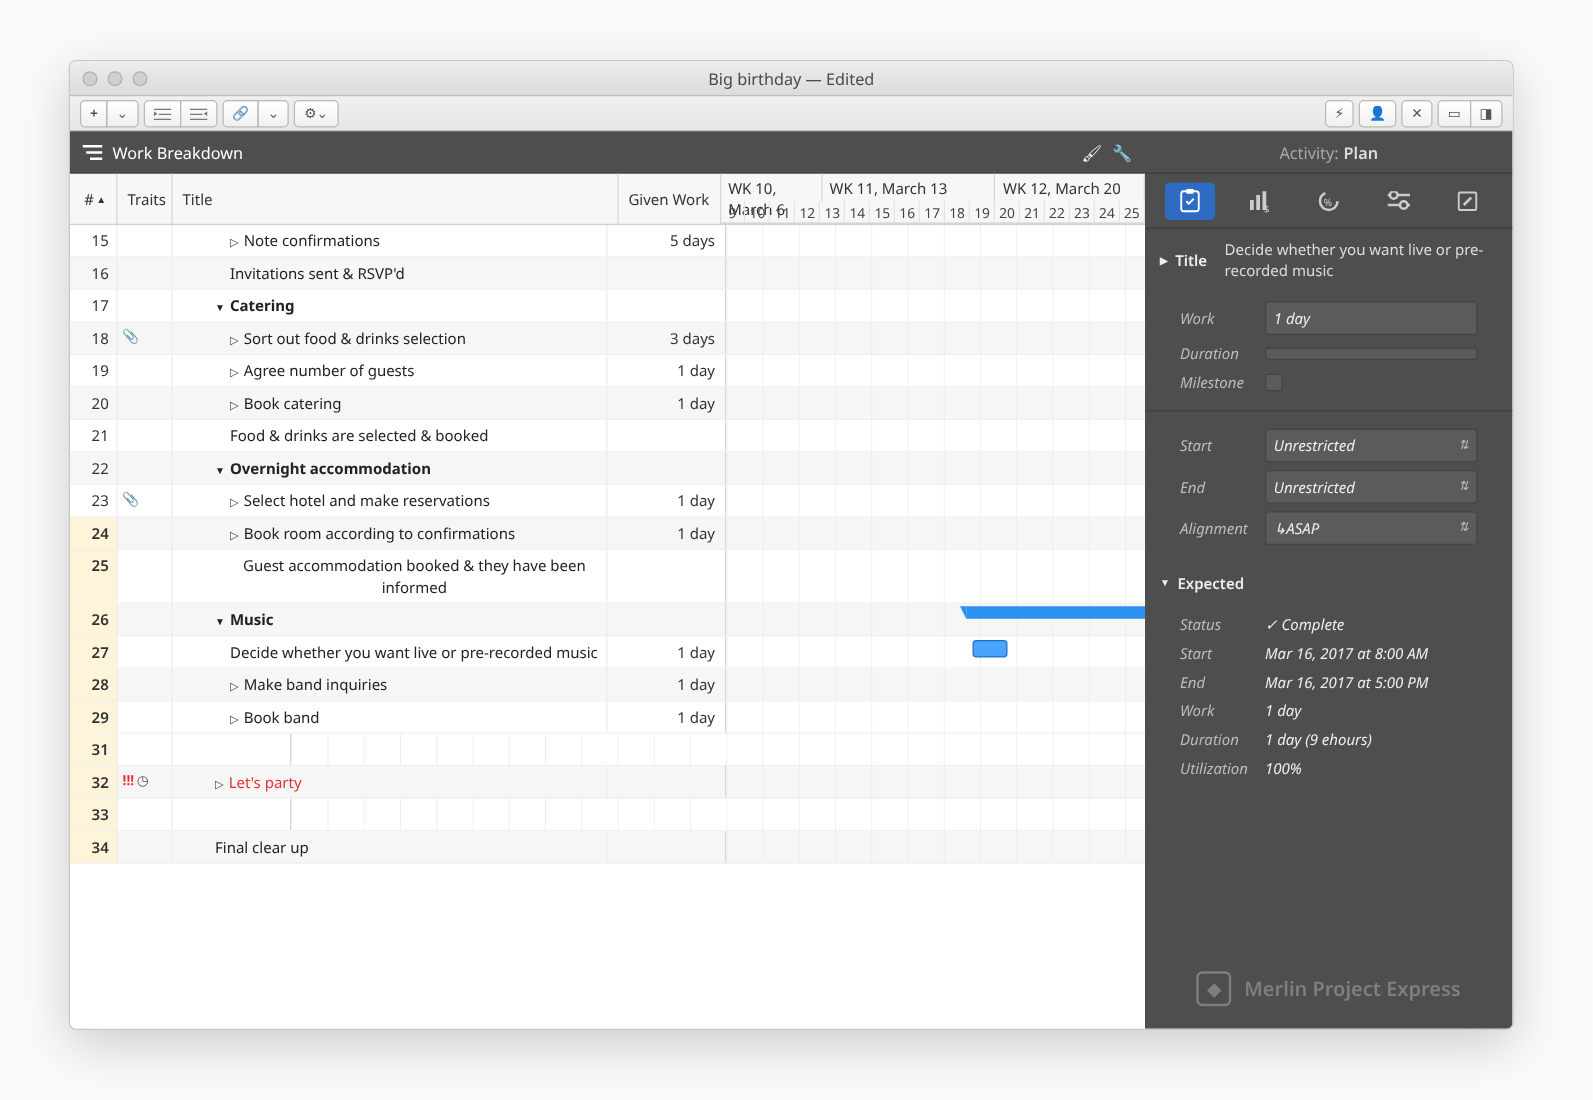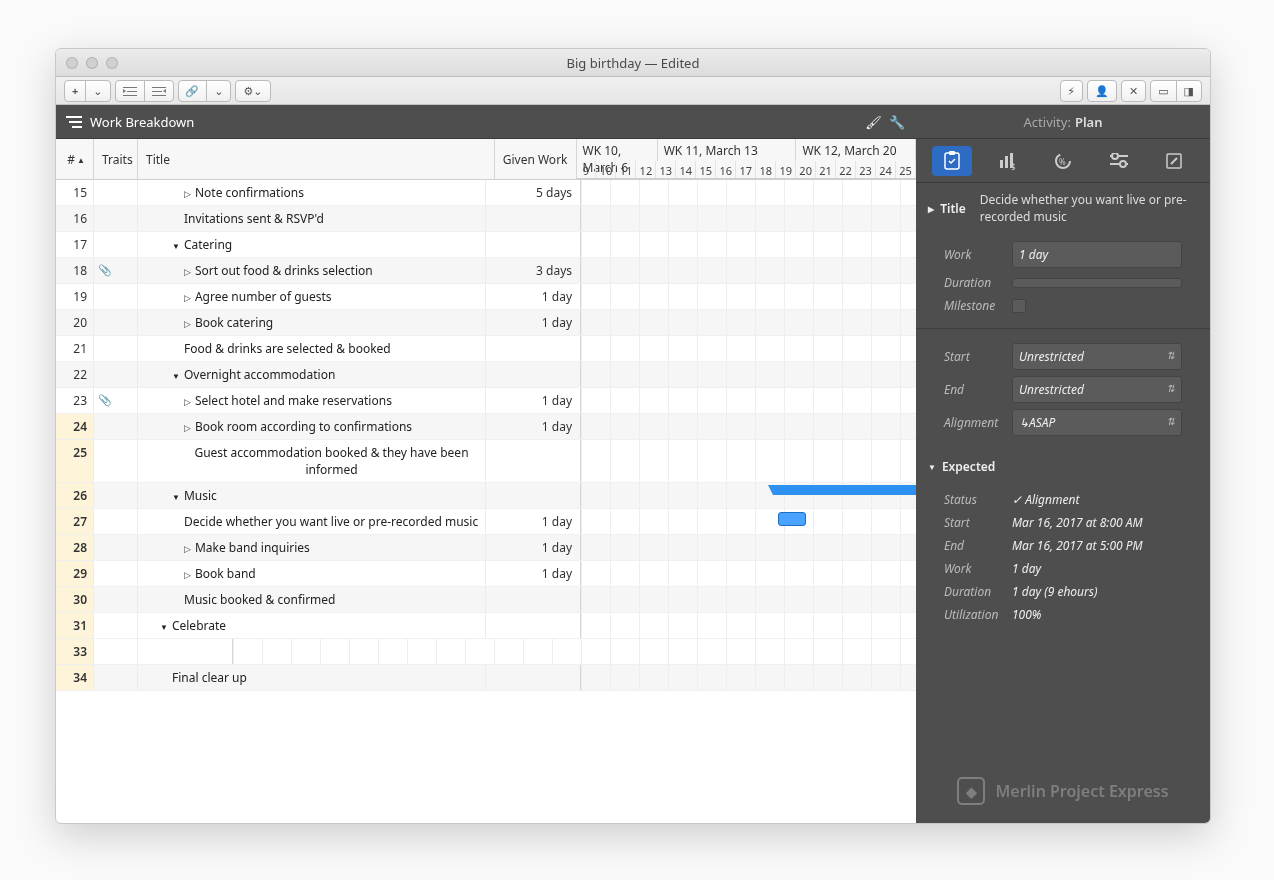--- a/index.html
+++ b/index.html
@@ -38,21 +38,21 @@
 .tl-day { width: 29px; text-align: center; font-size: 11px; color: #444; border-right: 1px solid #e4e4e4; padding-top: 2px; }
 
 .grid { flex: 1; overflow: hidden; position: relative; }
 .rows { display: flex; flex-direction: column; }
 .row { display: flex; align-items: stretch; border-bottom: 1px solid #f0f0f0; min-height: 22px; }
 .row.alt { background: #f6f6f6; }
 .cell-num { width: 38px; text-align: right; padding: 4px 6px; font-size: 12px; color: #333; border-right: 1px solid #ececec; }
 .cell-num.hl { background: #fdf4d9; font-weight: 600; }
 .cell-traits { width: 44px; padding: 4px 4px; font-size: 11px; color: #555; border-right: 1px solid #ececec; display: flex; gap: 2px; align-items: flex-start; }
 .cell-title { flex: 1; padding: 4px 6px; font-size: 12px; color: #222; border-right: 1px solid #ececec; display: flex; }
-.cell-title.bold { font-weight: 400; }
+.cell-title.bold { font-weight: 700; }
 .cell-work { width: 95px; text-align: right; padding: 4px 8px; font-size: 12px; color: #333; border-right: 1px solid #d6d6d6; }
 .cell-gantt { flex: 1; position: relative; border-left: none; background-image: linear-gradient(to right, #eee 1px, transparent 1px); background-size: 29px 100%; }
 
 .tri-right::before { content: '▷'; font-size: 9px; margin-right: 4px; color: #444; }
 .tri-down::before { content: '▼'; font-size: 8px; margin-right: 4px; color: #222; }
 .indent1 { padding-left: 28px; }
 .indent2 { padding-left: 40px; text-align: center; }
 
 .red { color: #e63232; }
 
@@ -326,34 +326,34 @@
             </div>
             <div class="row">
               <div class="cell-num hl">29</div>
               <div class="cell-traits"></div>
               <div class="cell-title">
                 <span class="tri-right indent2">Book band</span>
               </div>
               <div class="cell-work">1 day</div>
               <div class="cell-gantt"></div>
             </div>
-            <div class="row alt">
-              <div class="cell-num hl">30</div>
-              <div class="cell-traits"></div>
-              <div class="cell-title">
-                <span class=" indent2">Music booked &amp; confirmed</span>
-              </div>
-              <div class="cell-work"></div>
-              <div class="cell-gantt"></div>
-            </div>
             <div class="row">
               <div class="cell-num hl">31</div>
               <div class="cell-traits"></div>
-              <div class="cell-title bold">
-                <span class="tri-down indent0" style="padding-left: 16px;">Celebrate</span>
+              <div class="cell-work"></div>
+              <div class="cell-gantt"></div>
+            </div>
+            <div class="row alt">
+              <div class="cell-num hl">32</div>
+              <div class="cell-traits">
+                <span style="color: rgb(230, 50, 50); font-weight: 700;">!!!</span>
+                <span>◷</span>
+              </div>
+              <div class="cell-title">
+                <span class="tri-right indent1 red">Let's party</span>
               </div>
               <div class="cell-work"></div>
               <div class="cell-gantt"></div>
             </div>
             <div class="row">
               <div class="cell-num hl">33</div>
               <div class="cell-traits"></div>
               <div class="cell-work"></div>
               <div class="cell-gantt"></div>
             </div>
@@ -447,21 +447,21 @@
           <div class="insp-field"><span>↳ASAP</span><span class="chev">⇅</span></div>
         </div>
       </div>
 
       <div class="insp-hdr">
           <span>Expected</span>
         </div>
       <div class="insp-section">
         <div class="insp-row">
             <div class="insp-label">Status</div>
-            <div class="insp-val">✓ Alignment</div>
+            <div class="insp-val">✓ Complete</div>
           </div>
         <div class="insp-row">
             <div class="insp-label">Start</div>
             <div class="insp-val">Mar 16, 2017 at 8:00 AM</div>
           </div>
         <div class="insp-row">
             <div class="insp-label">End</div>
             <div class="insp-val">Mar 16, 2017 at 5:00 PM</div>
           </div>
         <div class="insp-row">

